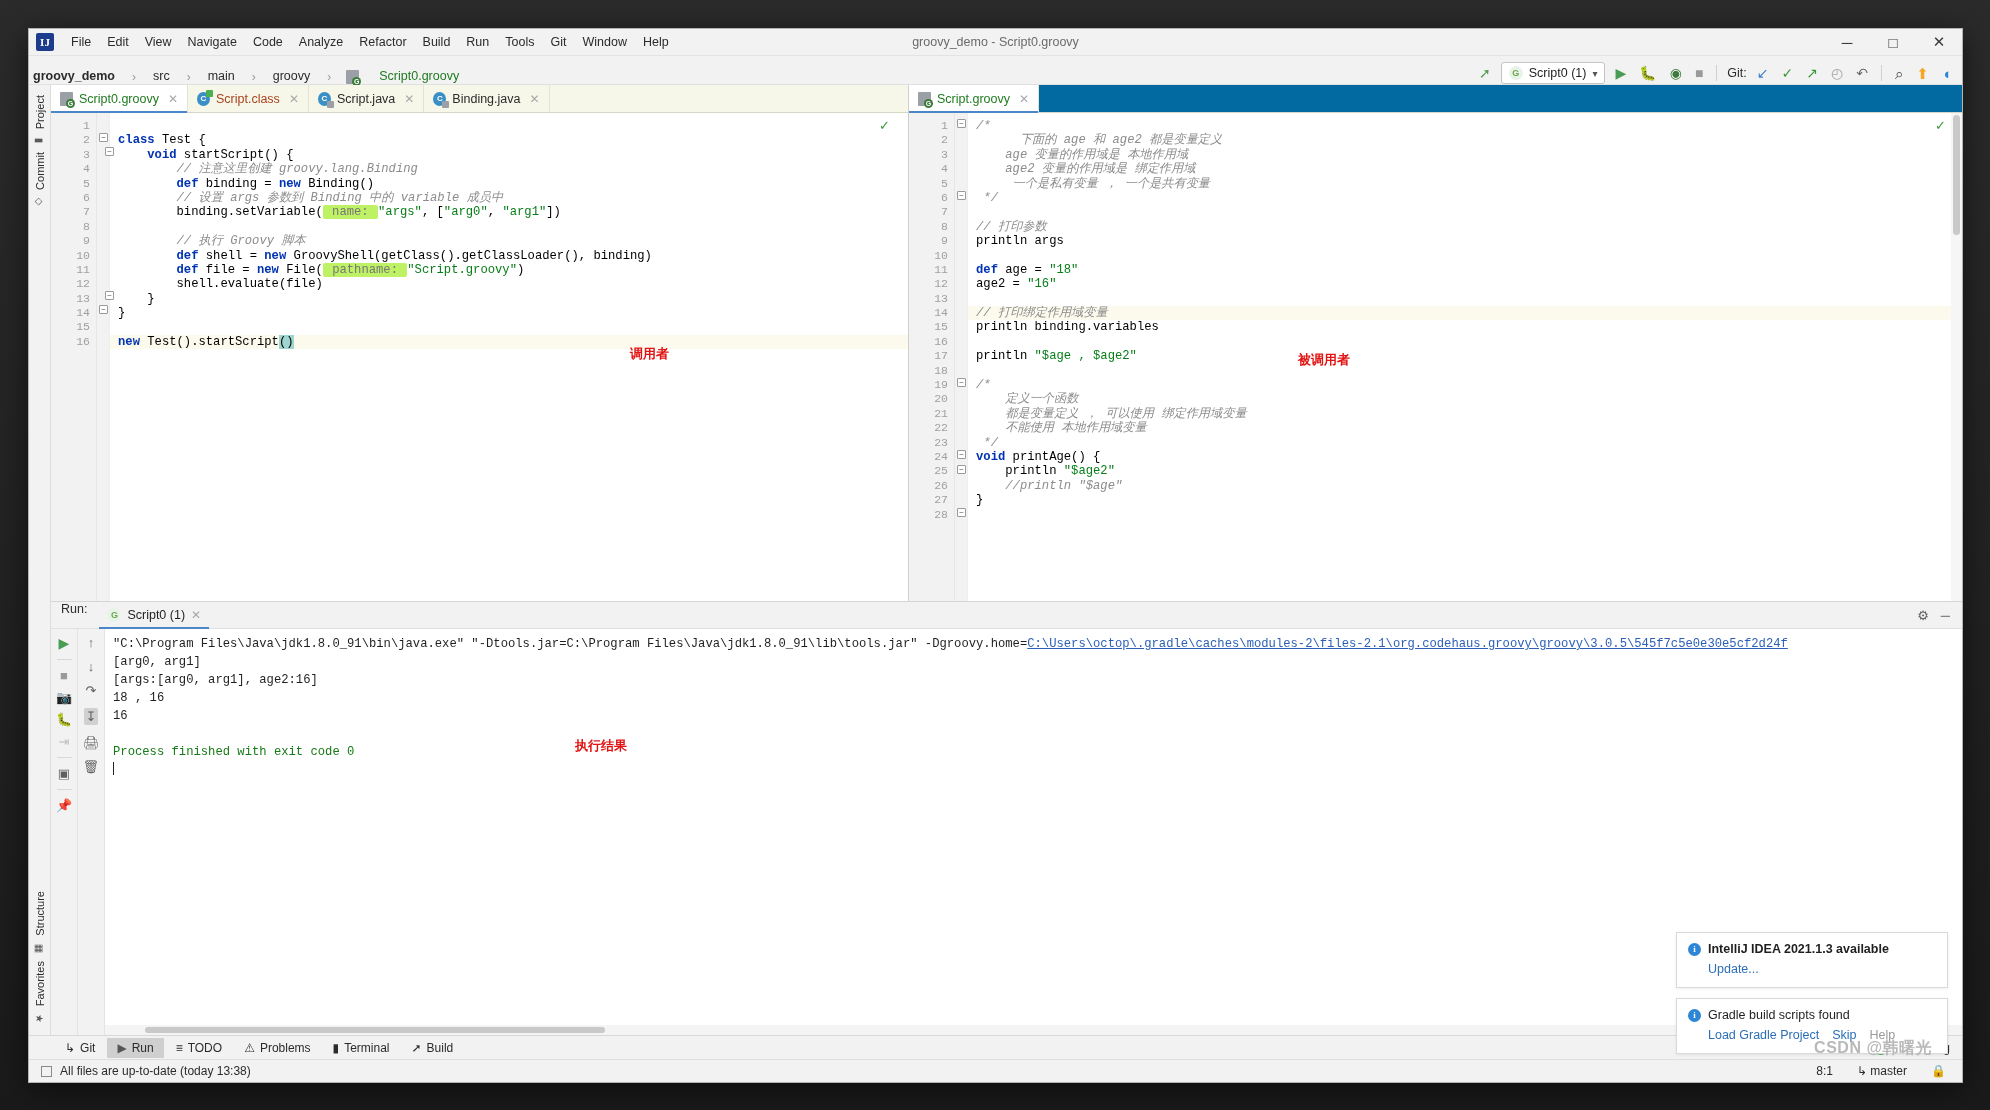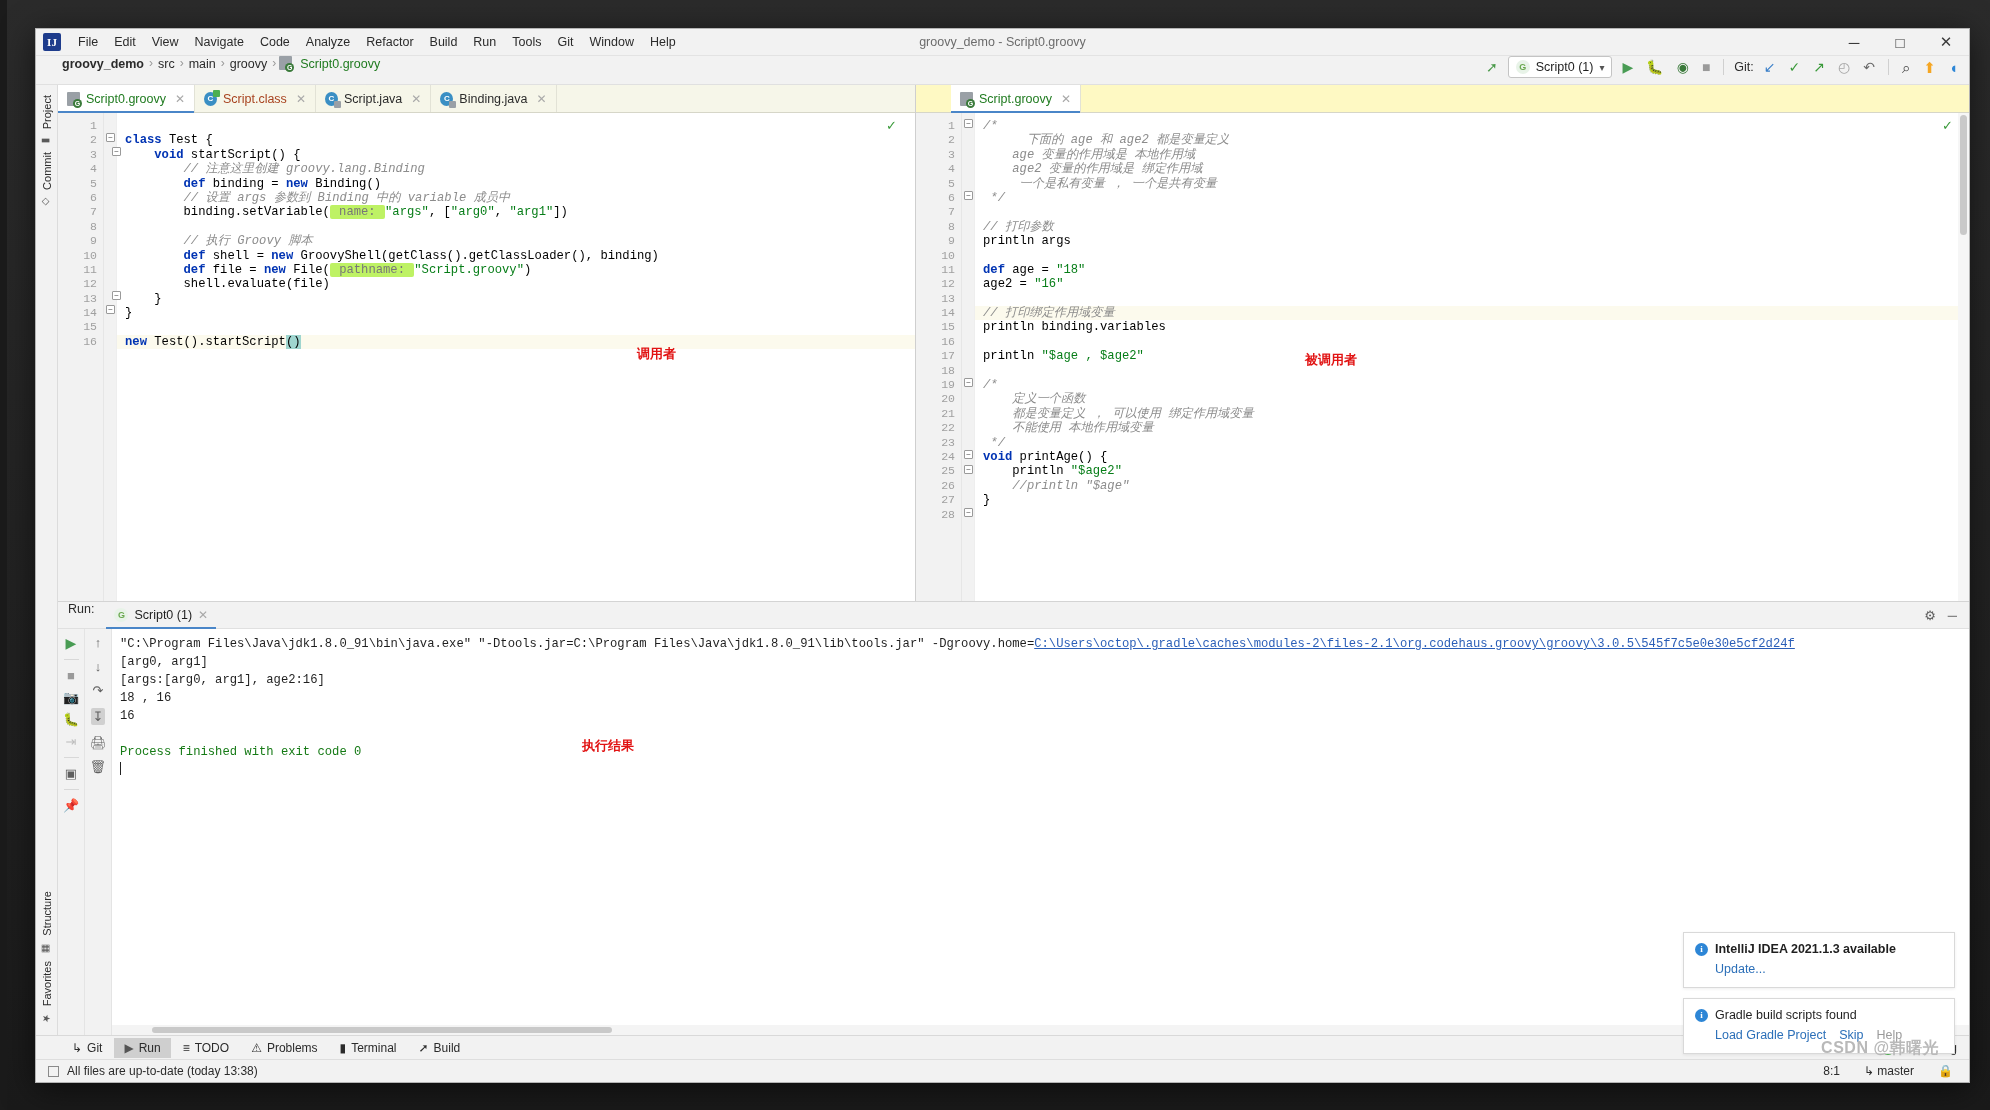--- a/index.html
+++ b/index.html
@@ -6,21 +6,20 @@
   html, body {
     margin: 0; padding: 0;
     width: 1990px; height: 1110px;
     background: #1b1b1b;
     font-family: "Liberation Sans", sans-serif;
     overflow: hidden;
   }
   .desktop {
     position: absolute; inset: 0;
     background: linear-gradient(180deg,#2b2b2b 0%, #1a1a1a 100%);
-    margin-left: 7px;
   }
   .window {
     position: absolute;
     left: 28px; top: 28px;
     width: 1935px; height: 1055px;
     background: #f2f2f2;
     border: 1px solid #b4b4b4;
     display: flex; flex-direction: column;
     box-shadow: 0 6px 30px rgba(0,0,0,.55);
   }
@@ -50,24 +49,24 @@
     font-size: 12.5px; color: #6b6b6b;
   }
   .win-ctrls { margin-left:auto; display:flex; height:100%; }
   .win-btn {
     width: 46px; height: 100%; display:flex; align-items:center; justify-content:center;
     font-size: 15px; color:#3a3a3a;
   }
 
   
   .navbar {
-    height: 29px; display:flex; align-items:flex-start;
-    background:#f2f2f2; padding-left: 22px;
+    height: 29px; display:flex; align-items:flex-end;
+    background:#f2f2f2; padding-left: 0;
     border-bottom: 1px solid #e0e0e0;
-    flex: none; position: relative;
+    flex: none; position: relative; gap: 12px;
   }
   .crumb { font-size: 12.5px; color:#2b2b2b; padding: 1px 4px; }
   .crumb.bold { font-weight: bold; }
   .crumb.green { color:#207b20; }
   .crumb-sep { color:#9a9a9a; font-size: 12px; padding: 0 1px; }
   .nav-right { margin-left:auto; display:flex; align-items:center; gap:7px; padding-right:8px; }
   .runcfg {
     display:flex; align-items:center; gap:6px;
     border:1px solid #c4c4c4; border-radius:3px; background:#fff;
     height: 22px; padding: 0 7px; font-size:12.5px; color:#1f1f1f;
@@ -419,21 +418,21 @@
                   <div class="cl"><span>}</span></div>
                   <div class="cl">&nbsp;</div>
                   <div class="cl hl"><span class="kw">new </span><span>Test().startScript</span><span class="caretsel">()</span></div>
                   <div class="ann" style="position:absolute; left:520px; top:232px;">调用者</div>
                 </div>
             <div class="checkmark">✓</div>
           </div>
         </div>
 
         <div class="epane right">
-          <div class="tabrow" style="background:#fef9c3;padding-left:35px;">
+          <div class="tabrow" style="background:#0369a1;">
             <div class="etab active">
               <span class="fi groovy"></span>
               <span class="tab-green">Script.groovy</span>
               <span class="x">✕</span>
             </div>
           </div>
           <div class="epanebody">
             <div class="gutter" id="gutter-right">
                   <div class="ln">1</div>
                   <div class="ln">2</div>

